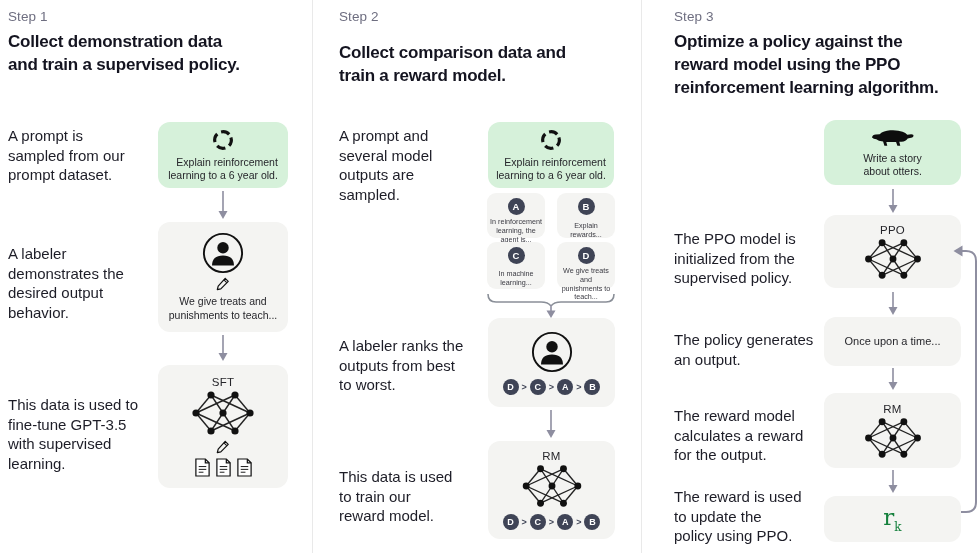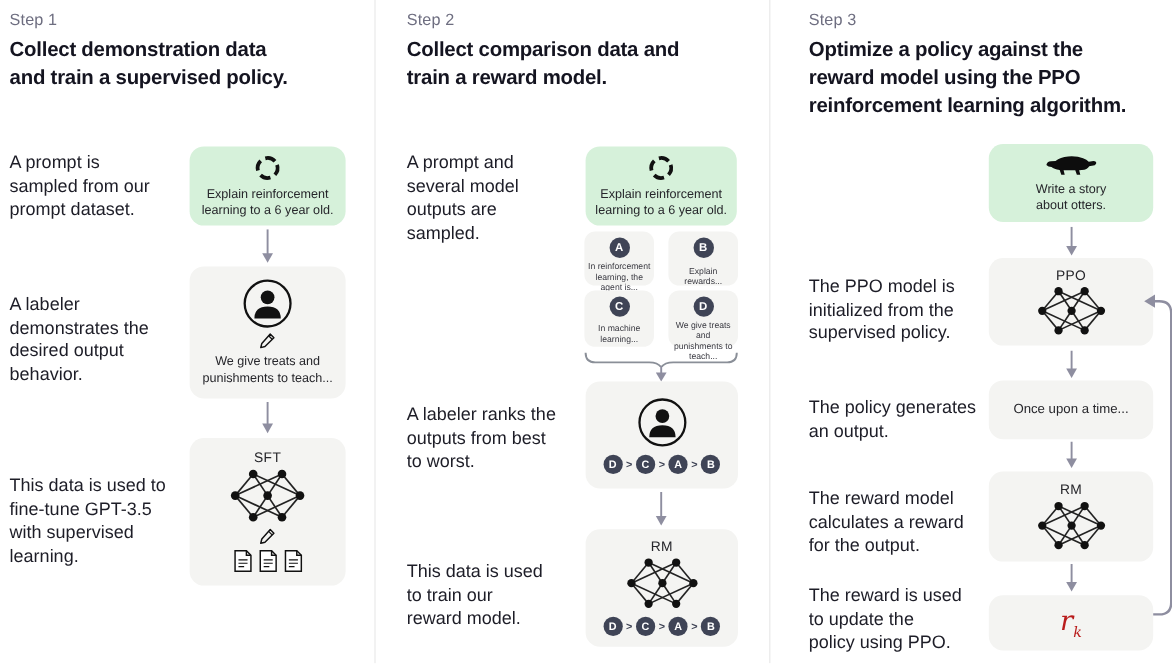--- a/index.html
+++ b/index.html
@@ -6,35 +6,35 @@
   .canvas{position:relative;width:977px;height:553px;background:#ffffff;overflow:hidden;
           font-family:"Liberation Sans","DejaVu Sans",sans-serif;color:#1d1d27;}
   .divider{position:absolute;top:0;bottom:0;width:1px;background:#e9e9e9;}
   .col{position:absolute;top:0;height:553px;}
   .step{position:absolute;font-size:13.5px;color:#6e6e80;letter-spacing:.1px;}
   .title{position:absolute;margin:0;font-size:17px;line-height:23px;font-weight:700;
          letter-spacing:-.2px;color:#141420;}
   .cap{position:absolute;margin:0;font-size:15px;line-height:19.5px;color:#1d1d27;}
   .box{position:absolute;border-radius:12px;display:flex;flex-direction:column;
        align-items:center;justify-content:center;text-align:center;box-sizing:border-box;}
-  .green{background:#d6f1da;}
+  .green{background:#d6f1da;text-align:right;}
   .gray{background:#f4f4f2;}
   .boxtext{font-size:10.5px;line-height:13.5px;color:#26262b;margin-top:4px;}
   .model-label{font-size:11.5px;color:#26262b;letter-spacing:.3px;}
   .varrow{position:absolute;}
   .mini{position:absolute;background:#f4f4f2;border-radius:9px;display:flex;flex-direction:column;
         align-items:center;padding-top:5px;box-sizing:border-box;text-align:center;}
   .letter{width:17px;height:17px;border-radius:50%;background:#3f4456;color:#ffffff;
           font-size:9.5px;font-weight:700;display:flex;align-items:center;justify-content:center;flex:0 0 auto;}
   .minitext{font-size:7.2px;line-height:8.8px;color:#3a3a42;margin-top:3px;padding:0 2px;}
   .rank-row{display:flex;align-items:center;gap:3px;margin-top:6px;}
   .chip{width:16px;height:16px;border-radius:50%;background:#3f4456;color:#ffffff;
         font-size:9px;font-weight:700;display:flex;align-items:center;justify-content:center;}
   .gt{font-size:9px;font-weight:700;color:#3f4456;}
-  .rk{font-family:"DejaVu Serif","Liberation Serif",serif;font-style:italic;font-size:23px;color:#b91c1c;}
+  .rk{font-family:"DejaVu Serif","Liberation Serif",serif;font-size:23px;color:#15803d;}
   .rk sub{font-size:12px;}
   .docs-row{display:flex;gap:4px;margin-top:4px;}
   svg{display:block;}
 </style>
 </head>
 <body>
 
 <div class="canvas">
 
   <div class="divider" style="left:312px"></div>
@@ -140,21 +140,21 @@
             <line x1="5" y1="9" x2="13" y2="9" stroke="#111" stroke-width="1"></line>
             <line x1="5" y1="12" x2="13" y2="12" stroke="#111" stroke-width="1"></line>
             <line x1="5" y1="15" x2="10" y2="15" stroke="#111" stroke-width="1"></line>
           </svg>
       </div>
     </div>
   </section>
 
   <section class="col" style="left:326px;width:315px">
     <div class="step" style="left:13px;top:9px">Step 2</div>
-    <h2 class="title" style="left:13px;top:30px;width:300px">Collect comparison data and<br>train a reward model.</h2>
+    <h2 class="title" style="left:13px;top:41px;width:300px">Collect comparison data and<br>train a reward model.</h2>
 
     <p class="cap" style="left:13px;top:126px;width:145px">A prompt and<br>several model<br>outputs are<br>sampled.</p>
     <p class="cap" style="left:13px;top:336px;width:155px">A labeler ranks the<br>outputs from best<br>to worst.</p>
     <p class="cap" style="left:13px;top:467px;width:150px">This data is used<br>to train our<br>reward model.</p>
 
     <div class="box green" style="left:162px;top:122px;width:126px;height:66px">
       <span>
         <svg width="24" height="24" viewBox="0 0 26 26">
             <circle cx="13" cy="13" r="9" fill="none" stroke="#111" stroke-width="3.4" stroke-dasharray="9.5 4.8" transform="rotate(-18 13 13)"></circle>
           </svg>

